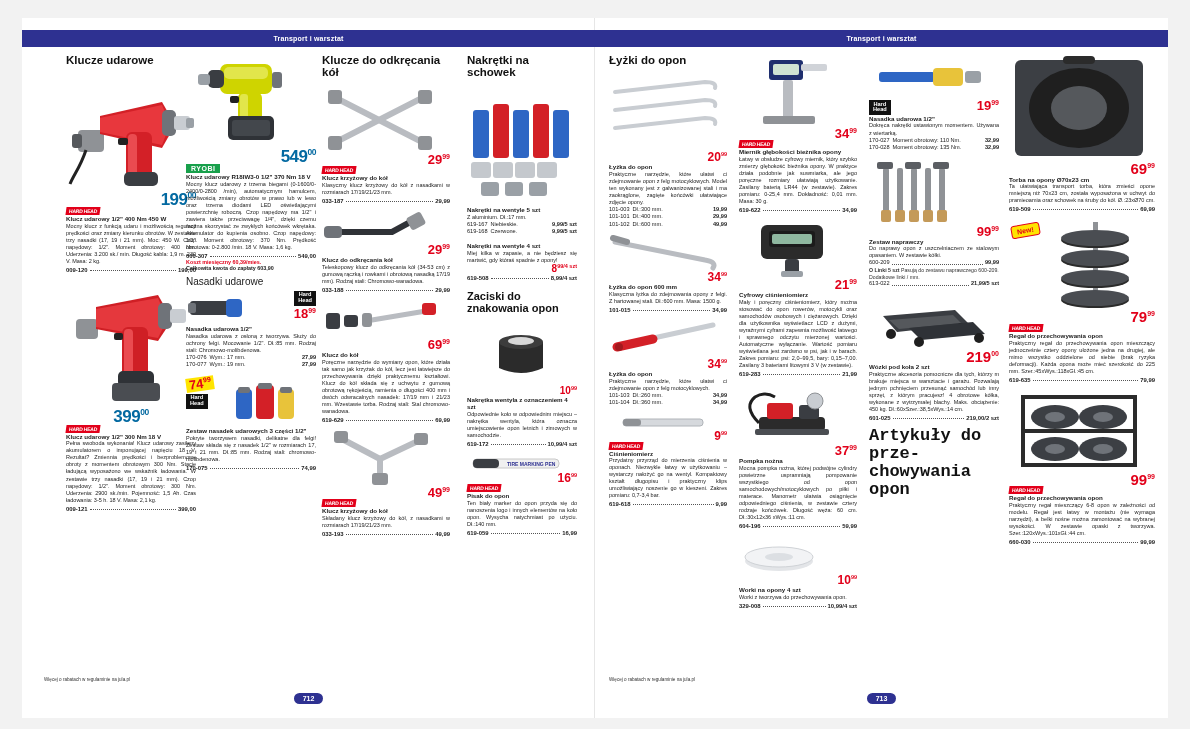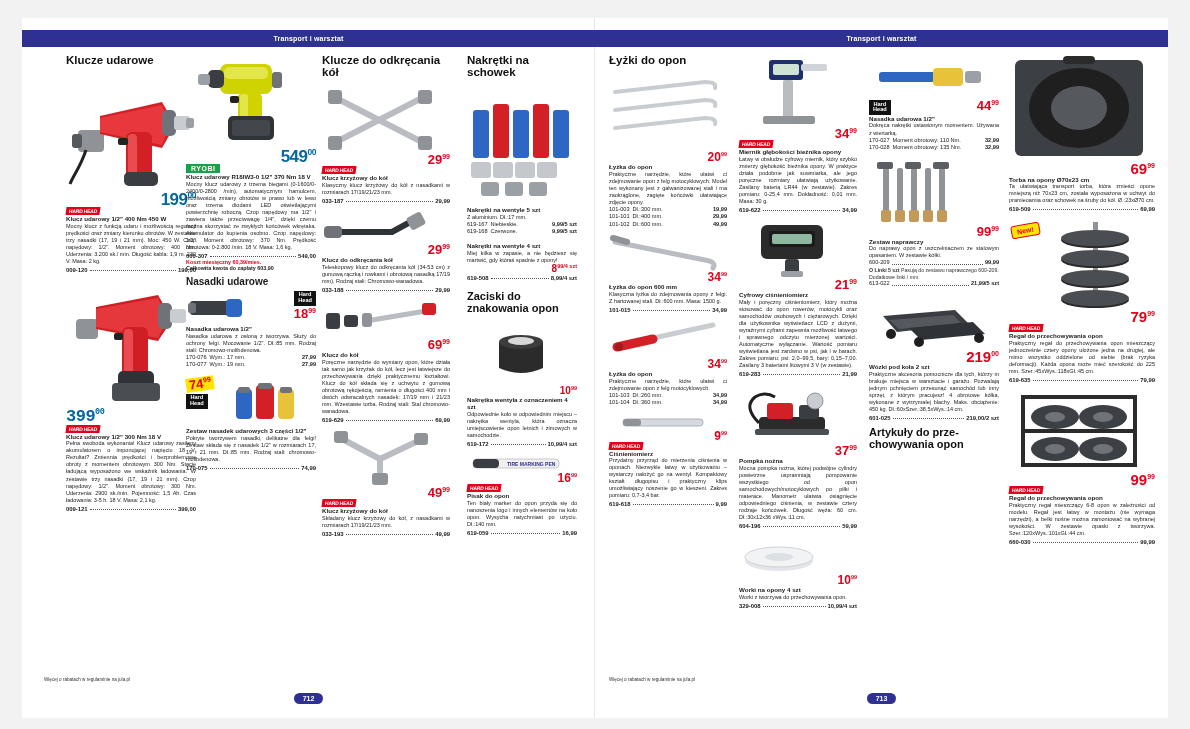--- a/index.html
+++ b/index.html
@@ -36,21 +36,21 @@
   }
   .footnote {
     position:absolute; bottom:36px; font-size:4.6px; color:#333;
   }
 
   .col { position:absolute; top:34px; }
 
   h2.sect {
     font-size:11.5px; font-weight:bold; margin:0 0 4px 0; line-height:1.05; color:#111;
   }
-  h3.sect-sm { font-size:10px; font-weight:bold; margin:0 0 3px 0; line-height:1.05; }
+  h3.sect-sm { font-size:10px; font-weight:normal; margin:0 0 3px 0; line-height:1.05; }
 
   .prod { position:relative; margin-bottom:6px; }
   .ptitle { font-weight:bold; font-size:6.2px; line-height:1.25; }
   .pdesc { font-size:5.5px; line-height:1.28; text-align:justify; color:#222; }
   .pcode {
     font-size:5.9px; font-weight:bold; display:flex; justify-content:space-between;
     border-top:0px; margin-top:2px;
   }
   .dots { flex:1; border-bottom:1px dotted #555; margin:0 2px 2px 2px; }
 
@@ -151,21 +151,21 @@
                 <rect x="52" y="92" width="36" height="16" rx="5" fill="#2f3237"></rect>
                 <rect x="46" y="104" width="48" height="18" rx="4" fill="#4a4d52"></rect>
                 <rect x="92" y="24" width="14" height="26" rx="5" fill="#6f7379"></rect>
                 <rect x="104" y="30" width="16" height="14" rx="3" fill="#c9cdd2"></rect>
                 <rect x="48" y="54" width="9" height="7" rx="2" fill="#222"></rect>
               </g>
             </svg>
           </div>
 
           <div class="prod">
-            <div style="display:flex; justify-content:flex-start;font-family:Liberation Mono, monospace;">
+            <div style="display:flex; justify-content:center;">
               <div class="price-big"><span>399</span><sup>00</sup></div>
             </div>
             <div class="brandlogo">HARD HEAD</div>
             <div class="ptitle">Klucz udarowy 1/2" 300 Nm 18 V</div>
             <div class="pdesc">Pełna swoboda wykonania! Klucz udarowy zasilany akumulatorem o imponującej napięciu 18 V. Rezultat? Zmiennia prędkości i bezproblemowe obroty z momentem obrotowym 300 Nm. Stacje ładującą wyposażono we wskaźnik ładowania. W zestawie trzy nasadki (17, 19 i 21 mm).  Czop napędowy: 1/2". Moment obrotowy: 300 Nm. Uderzenia: 2900 sk./min. Pojemność: 1,5 Ah. Czas ładowania: 3-5 h. 18 V. Masa: 2,1 kg.</div>
             <div class="pcode">
               <span>009-121</span>
               <span class="dots"></span>
               <span>399,00</span>
             </div>
@@ -683,21 +683,21 @@
               <rect x="96" y="17" width="16" height="12" rx="3" fill="#9aa0a6"></rect>
             </svg>
           </div>
 
           <div class="prod">
             <div style="display:flex; justify-content:space-between; align-items:flex-start;">
               <div class="brand-hh">
                   <i>Hard</i>
                   <i>Head</i>
                 </div>
-              <div class="price-md"><span>44</span><sup>99</sup></div>
+              <div class="price-md"><span>19</span><sup>99</sup></div>
             </div>
             <div class="ptitle">Nasadka udarowa 1/2"</div>
             <div class="pdesc">Dokręca nakrętki ustawionym momentem. Używana z wiertarką.</div>
             <div class="varrow">
               <span class="lbl">170-027</span>
               <span style="flex:1; padding-left:3px;">Moment obrotowy: 110 Nm.</span>
               <span class="val">32,99</span>
             </div>
             <div class="varrow">
               <span class="lbl">170-028</span>
@@ -770,21 +770,21 @@
             </div>
             <div class="ptitle">Wózki pod koła 2 szt</div>
             <div class="pdesc">Praktyczne akcesoria pomocnicze dla tych, którzy m brakuje miejsca w warsztacie i garażu. Pozwalają jednym pchnięciem przesunąć samochód lub inny sprzęt, z którym pracujesz! 4 obrotowe kółka, wykonane z wytrzymałej blachy.  Maks. obciążenie: 450 kg. Dł.:60xSzer.:38,5xWys.:14 cm.</div>
             <div class="pcode">
               <span>601-025</span>
               <span class="dots"></span>
               <span>219,00/2 szt</span>
             </div>
           </div>
 
-          <h2 class="sect" style="margin-top:0; font-size:11px; white-space:pre-line;">Artykuły do prze-chowywania opon</h2>
+          <h2 class="sect" style="margin-top:0; font-size:17px; white-space:pre-line;font-family:Liberation Mono, monospace;">Artykuły do prze-chowywania opon</h2>
         </div>
 
         <div class="col" style="left:414px; top:36px; width:146px;">
           <div class="imgbox">
             <svg width="140" height="108" viewBox="0 0 140 108">
               <rect x="6" y="6" width="128" height="96" rx="6" fill="#3c3f44"></rect>
               <ellipse cx="70" cy="54" rx="50" ry="40" fill="#1f1f1f"></ellipse>
               <ellipse cx="70" cy="54" rx="28" ry="22" fill="#55585c"></ellipse>
               <rect x="54" y="2" width="32" height="8" rx="4" fill="#2b2b2b"></rect>
             </svg>

